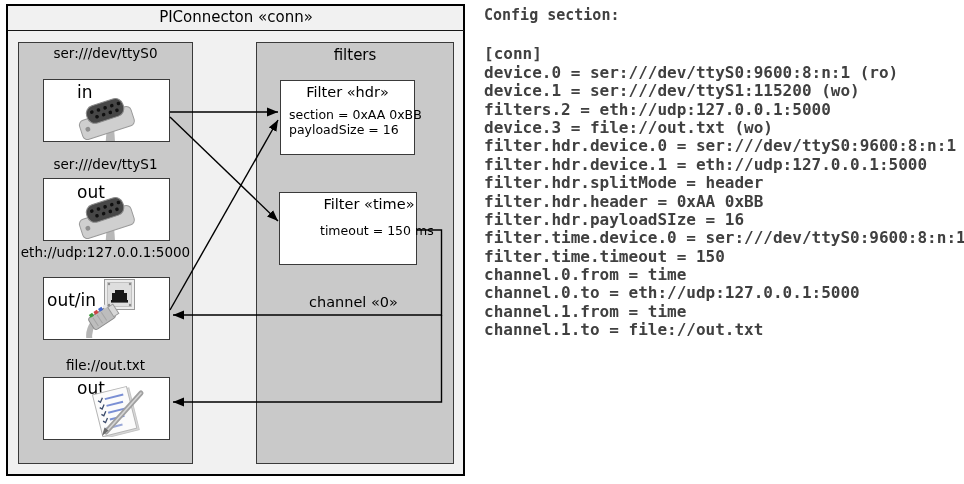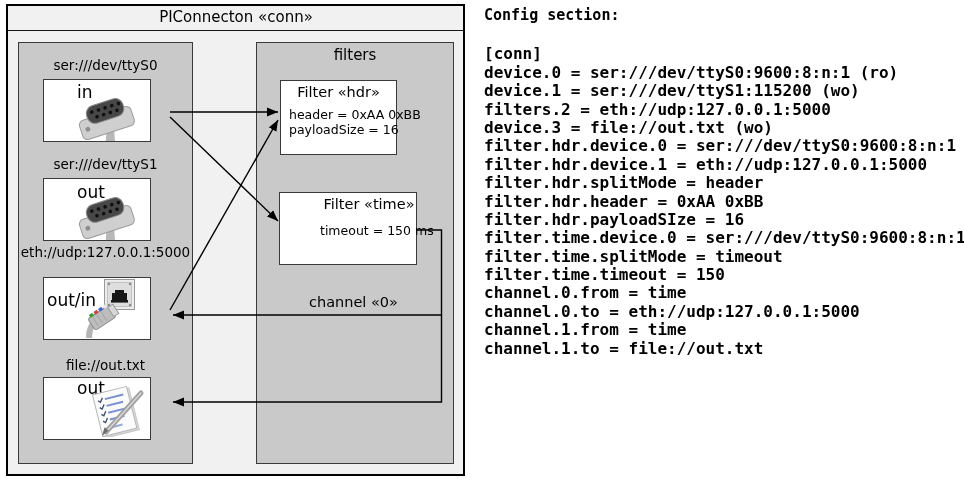--- a/index.html
+++ b/index.html
@@ -15,55 +15,55 @@
   .title-sep{position:absolute;left:8px;top:30px;width:456px;height:0;
              border-top:1.4px solid #161616;}
 
   .panel{position:absolute;background:#c9c9c9;border:1.7px solid #3a3a3a;box-sizing:border-box;}
   .devices-panel{left:18px;top:42px;width:175px;height:422px;}
   .filters-panel{left:256px;top:42px;width:198px;height:422px;}
   .filters-title{position:absolute;left:256px;top:46px;width:198px;text-align:center;font-size:15px;}
 
   .dev-url{position:absolute;left:18px;width:175px;text-align:center;
            font-size:13.5px;white-space:nowrap;}
-  .url-0{top:57px;} .url-1{top:156px;} .url-2{top:244px;} .url-3{top:357px;}
-
-  .dev-box{position:absolute;left:43px;width:108px;height:63px;background:#ffffff;
+  .url-0{top:45px;} .url-1{top:156px;} .url-2{top:244px;} .url-3{top:357px;}
+
+  .dev-box{position:absolute;left:43px;width:127px;height:63px;background:#ffffff;
            border:1.7px solid #3a3a3a;box-sizing:border-box;}
   .box-0{top:79px;} .box-1{top:178px;} .box-2{top:277px;} .box-3{top:377px;}
 
   .port-label{position:absolute;font-size:17px;line-height:18px;white-space:nowrap;}
   .port-0{left:33px;top:3px;} .port-1{left:33px;top:4px;}
   .port-2{left:3px;top:0;margin-top:13px;}  .port-3{left:33px;top:1px;}
 
   .icon{position:absolute;display:block;}
   .serial-ic{left:28px;top:11px;width:68px;height:50px;}
   .jack-ic{left:60px;top:1px;width:31px;height:31px;}
   .cable-ic{left:30px;top:24px;width:60px;height:36px;}
   .note-ic{left:45px;top:7px;width:62px;height:52px;}
 
   .filter-box{position:absolute;background:#ffffff;border:1.7px solid #3a3a3a;box-sizing:border-box;}
-  .filter-hdr{left:280px;top:80px;width:117px;height:75px;}
+  .filter-hdr{left:280px;top:80px;width:135px;height:75px;}
   .filter-time{left:279px;top:192px;width:138px;height:73px;padding-left:42px;}
   .filter-title{margin-top:3px;text-align:center;font-size:14.5px;white-space:nowrap;}
   .filter-attrs{position:absolute;left:8px;font-size:12.5px;line-height:14.5px;white-space:nowrap;}
   .filter-hdr .filter-attrs{top:27px;}
   .filter-time .filter-attrs{top:31px;margin-left:32px;}
 
   .ch-label{position:absolute;left:290px;width:127px;text-align:center;
             font-size:14.5px;white-space:nowrap;}
   .ch-0{top:294px;} .ch-1{top:380px;}
 
   .wires{position:absolute;left:0;top:0;pointer-events:none;}
   .wire{stroke:#000;stroke-width:1.4;fill:none;}
 
   
   .config{position:absolute;left:484px;top:6px;width:480px;
           font-family:"DejaVu Sans Mono",monospace;font-weight:700;
-          font-size:16px;line-height:18.4px;color:#000000;}
+          font-size:16px;line-height:18.4px;color:#404040;}
   .config-heading{font-size:15px;line-height:18.4px;white-space:nowrap;}
   .config-lines{margin-top:21px;}
   .config-line{white-space:nowrap;height:18.4px;}
 </style>
 </head>
 <body>
 
 <div class="stage">
 
   <div class="diagram">
@@ -167,21 +167,21 @@
         </g>
         <line x1="17" y1="47" x2="52" y2="8" stroke="#a0a0a0" stroke-width="5" stroke-linecap="round"></line>
         <line x1="17" y1="47" x2="52" y2="8" stroke="#d6d6d6" stroke-width="1.6" stroke-linecap="round"></line>
         <polygon points="13,51 19.5,45.5 15.5,42.5" fill="#6b6b6b"></polygon>
       </svg>
     </div>
 
     <div class="filter-box filter-hdr">
       <div class="filter-title">Filter «hdr»</div>
       <div class="filter-attrs">
-        <div>header = 0xAA 0xBB</div>
+        <div>section = 0xAA 0xBB</div>
         <div>payloadSize = 16</div>
       </div>
     </div>
 
     <div class="filter-box filter-time">
       <div class="filter-title">Filter «time»</div>
       <div class="filter-attrs">
         <div>timeout = 150 ms</div>
       </div>
     </div>
@@ -209,21 +209,20 @@
       <div class="config-line">device.0 = ser:///dev/ttyS0:9600:8:n:1 (ro)</div>
       <div class="config-line">device.1 = ser:///dev/ttyS1:115200 (wo)</div>
       <div class="config-line">filters.2 = eth://udp:127.0.0.1:5000</div>
       <div class="config-line">device.3 = file://out.txt (wo)</div>
       <div class="config-line">filter.hdr.device.0 = ser:///dev/ttyS0:9600:8:n:1</div>
       <div class="config-line">filter.hdr.device.1 = eth://udp:127.0.0.1:5000</div>
       <div class="config-line">filter.hdr.splitMode = header</div>
       <div class="config-line">filter.hdr.header = 0xAA 0xBB</div>
       <div class="config-line">filter.hdr.payloadSIze = 16</div>
       <div class="config-line">filter.time.device.0 = ser:///dev/ttyS0:9600:8:n:1</div>
-      <div class="config-line">filter.time.splitMode = timeout</div>
       <div class="config-line">filter.time.timeout = 150</div>
       <div class="config-line">channel.0.from = time</div>
       <div class="config-line">channel.0.to = eth://udp:127.0.0.1:5000</div>
       <div class="config-line">channel.1.from = time</div>
       <div class="config-line">channel.1.to = file://out.txt</div>
     </div>
   </div>
 
 </div>
 

